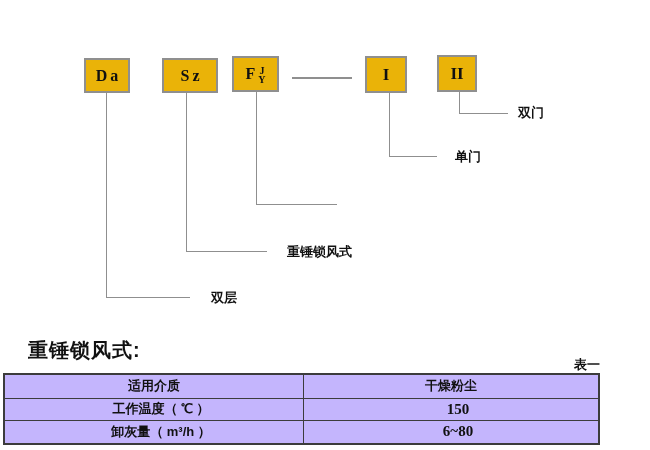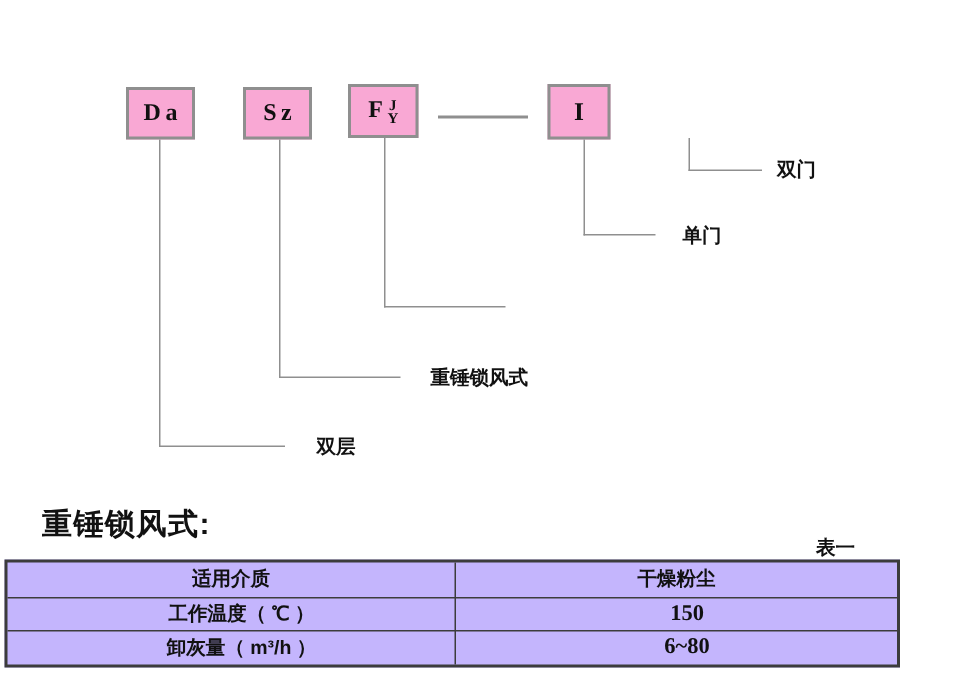--- a/index.html
+++ b/index.html
@@ -9,27 +9,27 @@
   }
   .heading{
     position:absolute;font-weight:bold;font-size:20px;line-height:22px;
     color:#111;white-space:pre;
   }
   .h-model{left:33px;top:13px;letter-spacing:5px;}
   .h-perf{left:28px;top:339px;letter-spacing:1px;}
 
   
   .mbox{
-    position:absolute;box-sizing:border-box;border:2px solid #8f8f8f;background:#f9a8d4;
+    position:absolute;box-sizing:border-box;border:2px solid #8f8f8f;background:#eab308;
     display:flex;align-items:center;justify-content:center;
     font-family:"Liberation Serif",serif;font-weight:bold;font-size:16px;color:#111;
   }
   .mbox .ls{letter-spacing:3px;padding-left:3px;}
   .box-da{left:84px;top:58px;width:46px;height:35px;}
-  .box-sz{left:162px;top:58px;width:46px;height:35px;}
+  .box-sz{left:162px;top:58px;width:56px;height:35px;}
   .box-fjy{left:232px;top:56px;width:47px;height:36px;}
   .box-i{left:365px;top:56px;width:42px;height:37px;font-size:17px;}
   .box-ii{left:437px;top:55px;width:40px;height:37px;font-size:17px;}
   .fjy-stack{
     display:flex;flex-direction:column;align-items:center;justify-content:center;
     font-size:10px;line-height:9px;margin-left:3px;margin-top:1px;
   }
 
   .dash{position:absolute;left:292px;top:77px;width:60px;height:1.5px;background:#8f8f8f;}
 
@@ -48,21 +48,21 @@
     position:absolute;font-size:13px;line-height:14px;font-weight:bold;color:#111;
     white-space:pre;
   }
   .c-shuangmen{left:518px;top:106px;font-family:Liberation Serif, serif;}
   .c-danmen{left:455px;top:150px;}
   .c-fvalve{left:348px;top:198px;}
   .c-zhongchui{left:287px;top:245px;}
   .c-shuangceng{left:211px;top:291px;}
 
   .table-tag{
-    position:absolute;left:500px;top:356px;width:70px;text-align:right;
+    position:absolute;left:552px;top:356px;width:70px;text-align:center;
     font-size:13px;font-weight:bold;color:#111;
   }
 
   
   .spec-table{
     position:absolute;left:3px;top:373px;width:597px;box-sizing:border-box;
     border:2px solid #3c3c3c;display:grid;grid-template-columns:299px 1fr;
     background:#c4b5fd;
   }
   .cell{
@@ -88,20 +88,23 @@
   <div class="mbox box-fjy">
     <span>F</span>
     <span class="fjy-stack">
       <span>J</span>
       <span>Y</span>
     </span>
   </div>
   <div class="mbox box-i">
     <span>I</span>
   </div>
+  <div class="mbox box-ii">
+    <span>II</span>
+  </div>
 
   <div class="dash"></div>
 
   <div class="elbow elbow-da"></div>
   <div class="elbow elbow-sz"></div>
   <div class="elbow elbow-f"></div>
   <div class="elbow elbow-i"></div>
   <div class="elbow elbow-ii"></div>
 
   <div class="callout c-shuangmen">双门</div>

